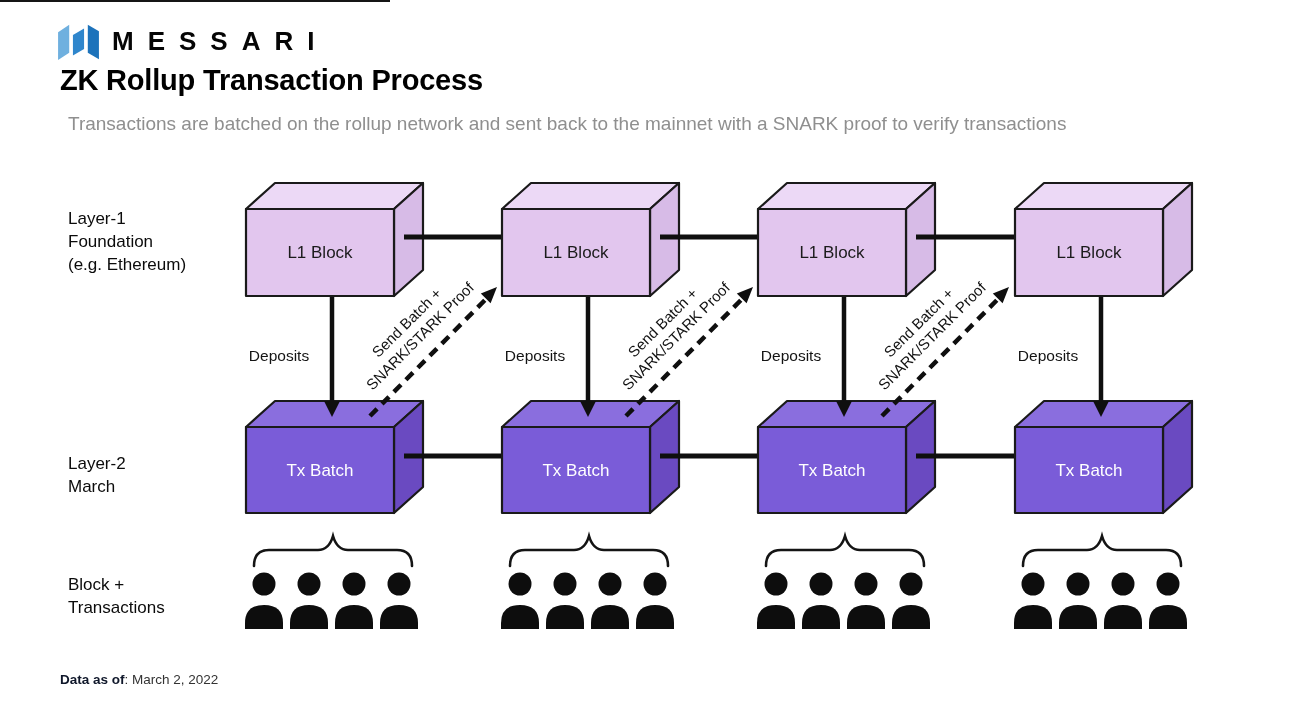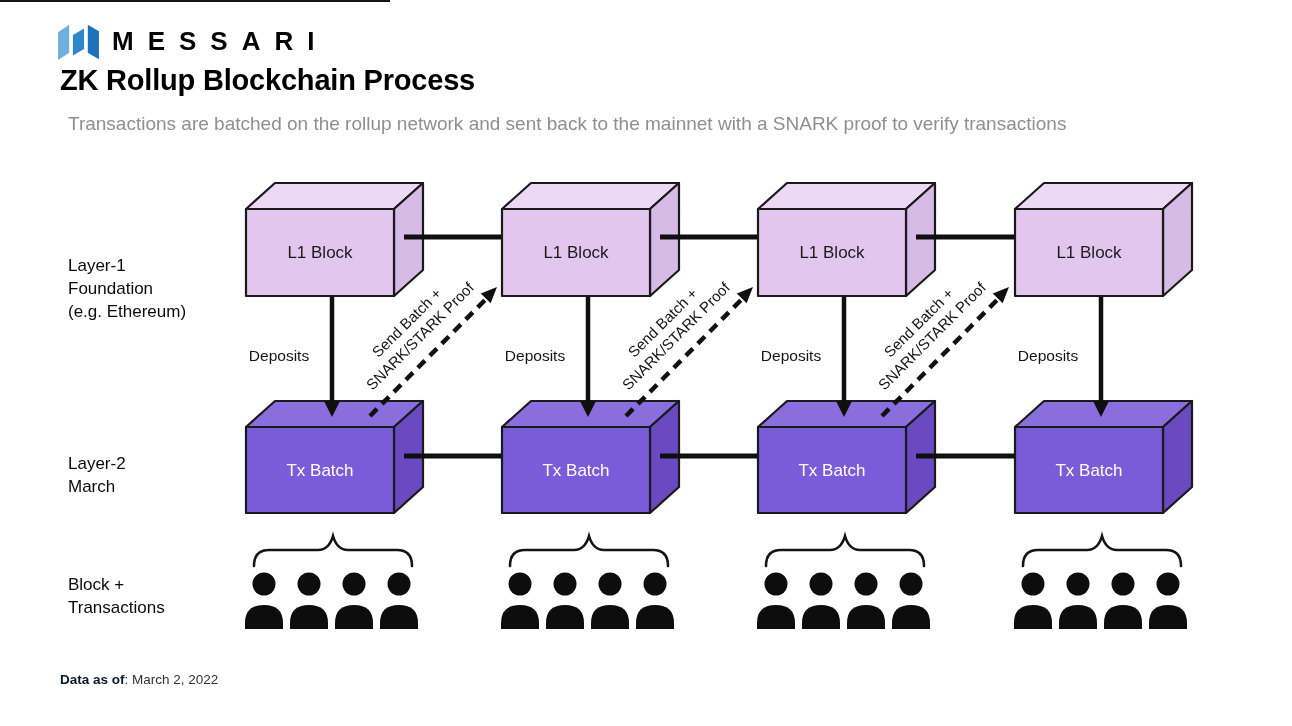--- a/index.html
+++ b/index.html
@@ -7,21 +7,21 @@
     position:relative;width:1292px;height:726px;background:#ffffff;
     font-family:"Liberation Sans",sans-serif;overflow:hidden;
   }
   .topline{position:absolute;left:0;top:0;width:390px;height:2px;background:#151515;}
   .brand-row{position:absolute;left:56px;top:22px;display:flex;align-items:center;gap:11px;}
   .logo-svg{width:45px;height:39px;display:block;}
   .wordmark{font-size:26px;font-weight:800;letter-spacing:14px;color:#050505;}
   .title{position:absolute;left:60px;top:64px;margin:0;font-size:29px;font-weight:800;color:#000;letter-spacing:-0.2px;}
   .subtitle{position:absolute;left:60px;top:105px;margin:8px;font-size:19px;color:#8f8f8f;}
   .rowlabel{position:absolute;left:68px;font-size:17px;line-height:23px;color:#0b0b0b;}
-  .rl1{top:207px;margin-top:47px;} .rl2{top:452px;} .rl3{top:573px;}
+  .rl1{top:207px;} .rl2{top:452px;} .rl3{top:573px;}
   .diagram{position:absolute;left:0;top:0;}
   .footer{position:absolute;left:60px;top:671px;font-size:13.5px;line-height:18px;color:#333;}
   .footer b{color:#0f172a;}
   
   .box-outline{stroke:#1a1a1a;stroke-width:2.2;stroke-linejoin:round;}
   .box-lbl{font-family:"Liberation Sans",sans-serif;font-size:17px;text-anchor:middle;}
   .lbl-dark{fill:#1b1b1b;}
   .lbl-light{fill:#ffffff;}
   .dep-lbl{font-family:"Liberation Sans",sans-serif;font-size:15.5px;fill:#141414;text-anchor:middle;}
   .send-lbl{font-family:"Liberation Sans",sans-serif;font-size:15px;fill:#111;text-anchor:middle;}
@@ -41,21 +41,21 @@
 
   <div class="brand-row">
     <svg class="logo-svg" viewBox="0 0 46 42">
       <polygon points="1,11 13,3 13,33 1,41" fill="#6fb0df"></polygon>
       <polygon points="17,14 29,7 29,29 17,36" fill="#2f86cc"></polygon>
       <polygon points="33,3 45,10 45,40 33,33" fill="#1d73bb"></polygon>
     </svg>
     <div class="wordmark">MESSARI</div>
   </div>
 
-  <h1 class="title">ZK Rollup Blockchain Process</h1>
+  <h1 class="title">ZK Rollup Transaction Process</h1>
   <p class="subtitle">Transactions are batched on the rollup network and sent back to the mainnet with a SNARK proof to verify transactions</p>
 
   <div class="rowlabel rl1">
     <div>Layer-1</div>
     <div>Foundation</div>
     <div>(e.g. Ethereum)</div>
   </div>
   <div class="rowlabel rl2">
     <div>Layer-2</div>
     <div>March</div>

